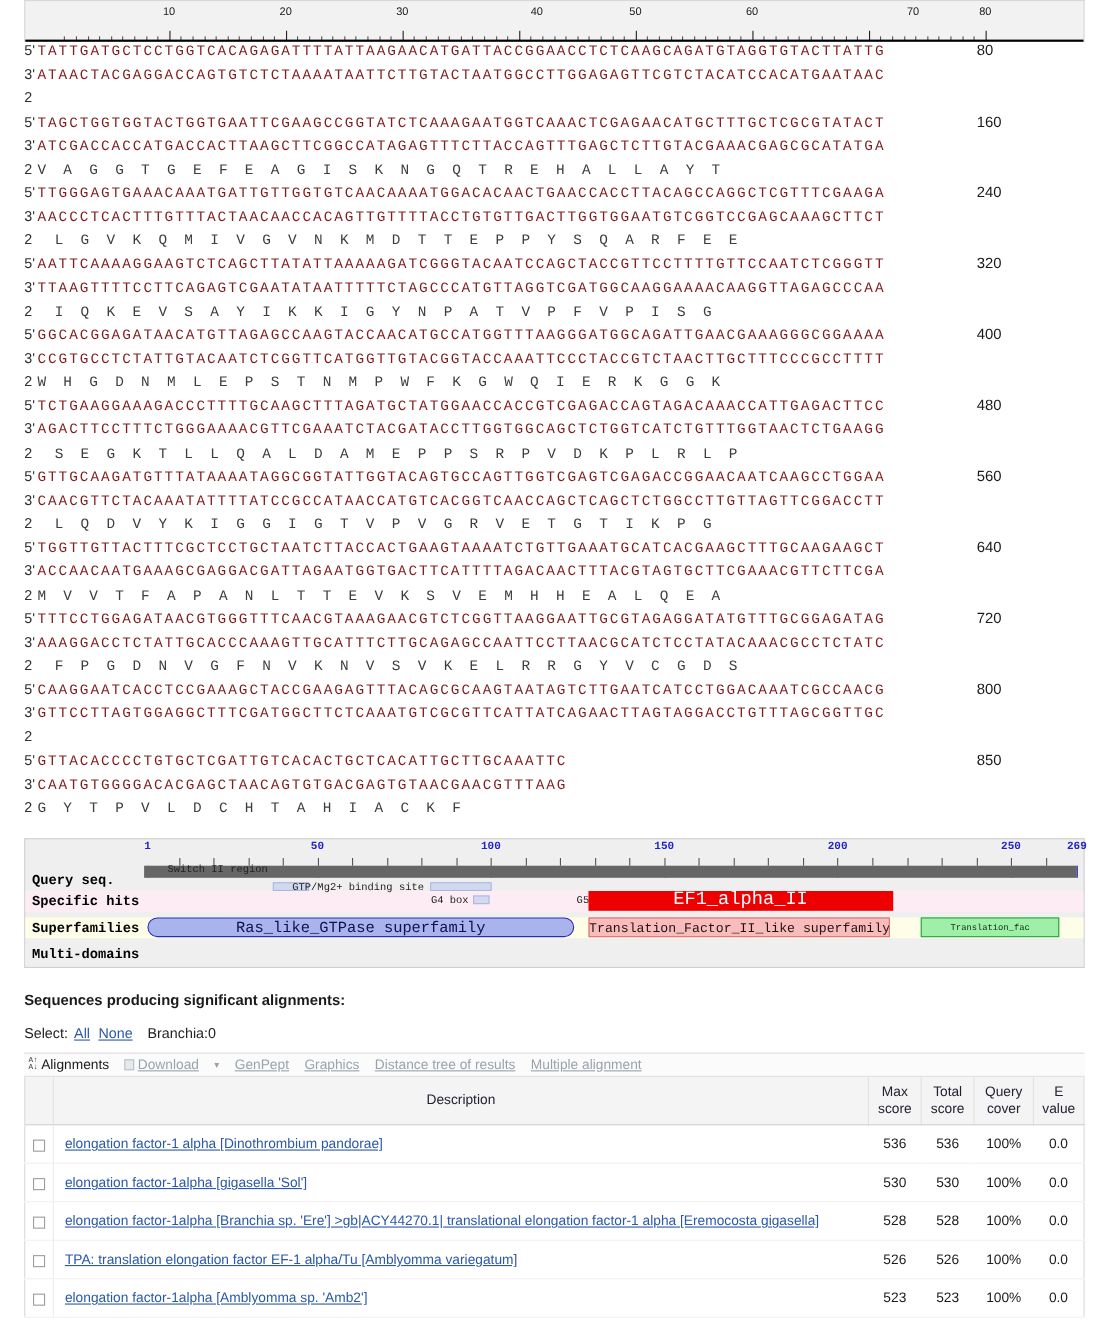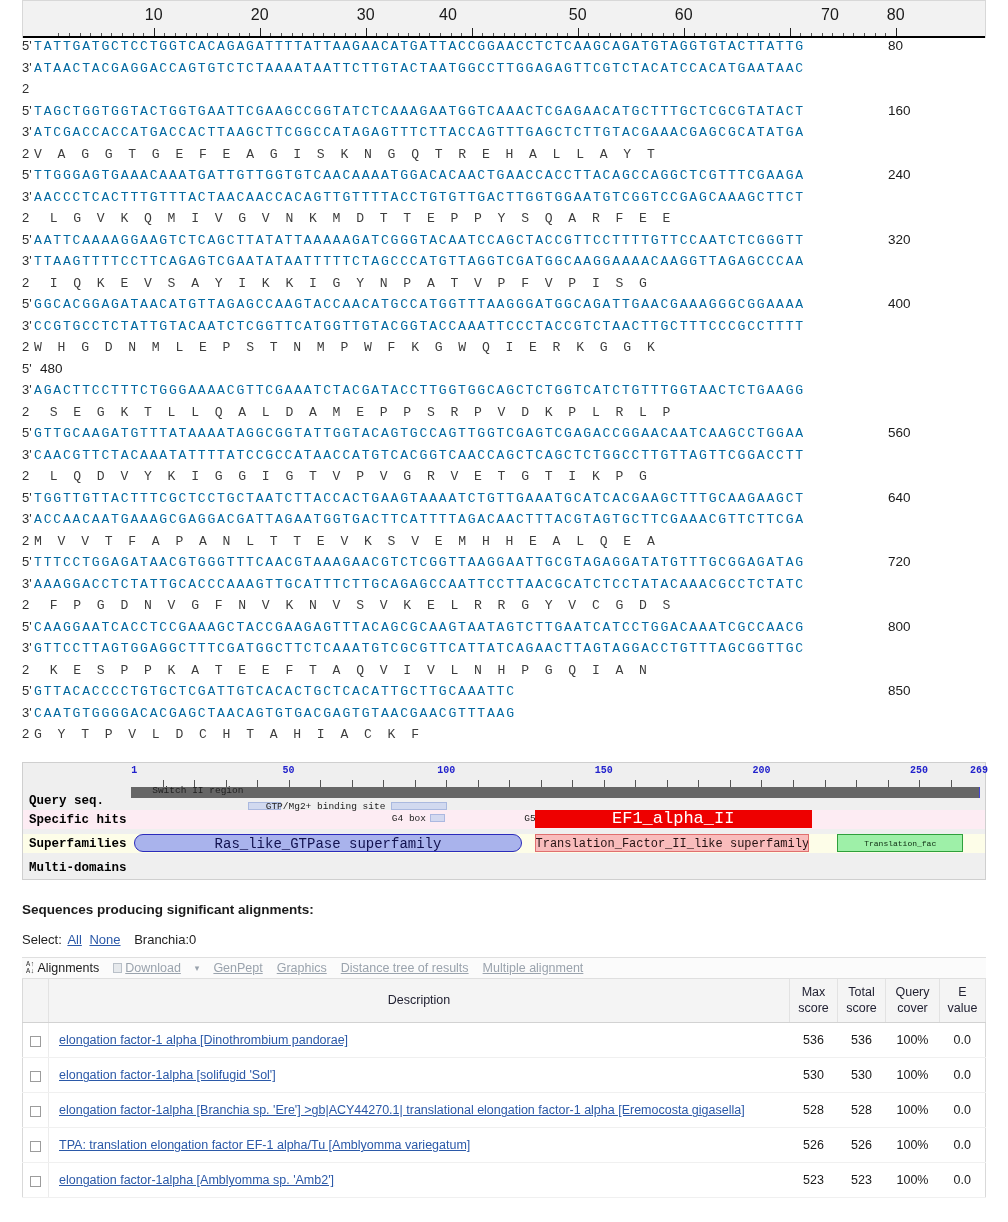--- a/index.html
+++ b/index.html
@@ -25,21 +25,21 @@
     margin-right: 22px;
     background: #f2f2f2;
     border-top: 1px solid #d8d8d8;
     border-left: 1px solid #d8d8d8;
     border-right: 1px solid #d8d8d8;
   }
   .ruler-numbers {
     position: relative;
     height: 24px;
     font-family: "Liberation Sans", sans-serif;
-    font-size: 16px;
+    font-size: 10px;
     color: #1a1a1a;
   }
   .ruler-numbers span {
     position: absolute;
     top: 5px;
     transform: translateX(-50%);
     white-space: nowrap;
   }
   .ruler-ticks {
     position: absolute;
@@ -75,21 +75,21 @@
     text-align: left;
     padding-left: 22px;
     font-family: "Liberation Sans", sans-serif;
     font-size: 13px;
     color: #303030;
   }
   .seq-chars {
     font-family: "Liberation Mono", monospace;
     font-size: 13.1px;
     letter-spacing: 1.78px;
-    color: #0369a1;
+    color: #7f1d1d;
     white-space: pre;
     width: 848px;
   }
   .seq-chars.prot {
     letter-spacing: 0px;
     color: #3d3d3d;
   }
   .seq-pos {
     font-family: "Liberation Sans", sans-serif;
     font-size: 13.5px;
@@ -280,21 +280,21 @@
 </style>
 </head>
 <body>
 
 <div id="seq-viewer">
   <div class="ruler-wrap">
     <div class="ruler-numbers">
         <span style="left: 130.7px;">10</span>
         <span style="left: 236.7px;">20</span>
         <span style="left: 342.7px;">30</span>
-        <span style="left: 425px;">40</span>
+        <span style="left: 465px;">40</span>
         <span style="left: 554.7px;">50</span>
         <span style="left: 660.7px;">60</span>
         <span style="left: 807px;">70</span>
         <span style="left: 872.7px;">80</span>
       </div>
     <div class="ruler-ticks">
         <i class="minor" style="left: 35.3px;"></i>
         <i class="minor" style="left: 45.9px;"></i>
         <i class="minor" style="left: 56.5px;"></i>
         <i class="minor" style="left: 67.1px;"></i>
@@ -397,21 +397,21 @@
         <div class="seq-line"><div class="seq-label">5'</div><div class="seq-chars">AATTCAAAAGGAAGTCTCAGCTTATATTAAAAAGATCGGGTACAATCCAGCTACCGTTCCTTTTGTTCCAATCTCGGGTT</div><div class="seq-pos">320</div></div>
         <div class="seq-line"><div class="seq-label">3'</div><div class="seq-chars">TTAAGTTTTCCTTCAGAGTCGAATATAATTTTTCTAGCCCATGTTAGGTCGATGGCAAGGAAAACAAGGTTAGAGCCCAA</div><div class="seq-pos"></div></div>
         <div class="seq-line"><div class="seq-label">2</div><div class="seq-chars prot">  I  Q  K  E  V  S  A  Y  I  K  K  I  G  Y  N  P  A  T  V  P  F  V  P  I  S  G </div><div class="seq-pos"></div></div>
       </div>
       <div class="seq-block">
         <div class="seq-line"><div class="seq-label">5'</div><div class="seq-chars">GGCACGGAGATAACATGTTAGAGCCAAGTACCAACATGCCATGGTTTAAGGGATGGCAGATTGAACGAAAGGGCGGAAAA</div><div class="seq-pos">400</div></div>
         <div class="seq-line"><div class="seq-label">3'</div><div class="seq-chars">CCGTGCCTCTATTGTACAATCTCGGTTCATGGTTGTACGGTACCAAATTCCCTACCGTCTAACTTGCTTTCCCGCCTTTT</div><div class="seq-pos"></div></div>
         <div class="seq-line"><div class="seq-label">2</div><div class="seq-chars prot">W  H  G  D  N  M  L  E  P  S  T  N  M  P  W  F  K  G  W  Q  I  E  R  K  G  G  K</div><div class="seq-pos"></div></div>
       </div>
       <div class="seq-block">
-        <div class="seq-line"><div class="seq-label">5'</div><div class="seq-pos">480</div></div>
+        <div class="seq-line"><div class="seq-label">5'</div><div class="seq-chars">TCTGAAGGAAAGACCCTTTTGCAAGCTTTAGATGCTATGGAACCACCGTCGAGACCAGTAGACAAACCATTGAGACTTCC</div><div class="seq-pos">480</div></div>
         <div class="seq-line"><div class="seq-label">3'</div><div class="seq-chars">AGACTTCCTTTCTGGGAAAACGTTCGAAATCTACGATACCTTGGTGGCAGCTCTGGTCATCTGTTTGGTAACTCTGAAGG</div><div class="seq-pos"></div></div>
         <div class="seq-line"><div class="seq-label">2</div><div class="seq-chars prot">  S  E  G  K  T  L  L  Q  A  L  D  A  M  E  P  P  S  R  P  V  D  K  P  L  R  L  P</div><div class="seq-pos"></div></div>
       </div>
       <div class="seq-block">
         <div class="seq-line"><div class="seq-label">5'</div><div class="seq-chars">GTTGCAAGATGTTTATAAAATAGGCGGTATTGGTACAGTGCCAGTTGGTCGAGTCGAGACCGGAACAATCAAGCCTGGAA</div><div class="seq-pos">560</div></div>
         <div class="seq-line"><div class="seq-label">3'</div><div class="seq-chars">CAACGTTCTACAAATATTTTATCCGCCATAACCATGTCACGGTCAACCAGCTCAGCTCTGGCCTTGTTAGTTCGGACCTT</div><div class="seq-pos"></div></div>
         <div class="seq-line"><div class="seq-label">2</div><div class="seq-chars prot">  L  Q  D  V  Y  K  I  G  G  I  G  T  V  P  V  G  R  V  E  T  G  T  I  K  P  G </div><div class="seq-pos"></div></div>
       </div>
       <div class="seq-block">
         <div class="seq-line"><div class="seq-label">5'</div><div class="seq-chars">TGGTTGTTACTTTCGCTCCTGCTAATCTTACCACTGAAGTAAAATCTGTTGAAATGCATCACGAAGCTTTGCAAGAAGCT</div><div class="seq-pos">640</div></div>
@@ -419,21 +419,21 @@
         <div class="seq-line"><div class="seq-label">2</div><div class="seq-chars prot">M  V  V  T  F  A  P  A  N  L  T  T  E  V  K  S  V  E  M  H  H  E  A  L  Q  E  A</div><div class="seq-pos"></div></div>
       </div>
       <div class="seq-block">
         <div class="seq-line"><div class="seq-label">5'</div><div class="seq-chars">TTTCCTGGAGATAACGTGGGTTTCAACGTAAAGAACGTCTCGGTTAAGGAATTGCGTAGAGGATATGTTTGCGGAGATAG</div><div class="seq-pos">720</div></div>
         <div class="seq-line"><div class="seq-label">3'</div><div class="seq-chars">AAAGGACCTCTATTGCACCCAAAGTTGCATTTCTTGCAGAGCCAATTCCTTAACGCATCTCCTATACAAACGCCTCTATC</div><div class="seq-pos"></div></div>
         <div class="seq-line"><div class="seq-label">2</div><div class="seq-chars prot">  F  P  G  D  N  V  G  F  N  V  K  N  V  S  V  K  E  L  R  R  G  Y  V  C  G  D  S</div><div class="seq-pos"></div></div>
       </div>
       <div class="seq-block">
         <div class="seq-line"><div class="seq-label">5'</div><div class="seq-chars">CAAGGAATCACCTCCGAAAGCTACCGAAGAGTTTACAGCGCAAGTAATAGTCTTGAATCATCCTGGACAAATCGCCAACG</div><div class="seq-pos">800</div></div>
         <div class="seq-line"><div class="seq-label">3'</div><div class="seq-chars">GTTCCTTAGTGGAGGCTTTCGATGGCTTCTCAAATGTCGCGTTCATTATCAGAACTTAGTAGGACCTGTTTAGCGGTTGC</div><div class="seq-pos"></div></div>
-        <div class="seq-line"><div class="seq-label">2</div><div class="seq-chars prot">  K  E  S  P  P  K  A  T  E  E  F  T  A  Q  V  I  V  L  N  H  P  G  Q  I  A  N </div><div class="seq-pos"></div></div>
+        <div class="seq-line"><div class="seq-label">2</div><div class="seq-pos"></div></div>
       </div>
       <div class="seq-block">
         <div class="seq-line"><div class="seq-label">5'</div><div class="seq-chars">GTTACACCCCTGTGCTCGATTGTCACACTGCTCACATTGCTTGCAAATTC</div><div class="seq-pos">850</div></div>
         <div class="seq-line"><div class="seq-label">3'</div><div class="seq-chars">CAATGTGGGGACACGAGCTAACAGTGTGACGAGTGTAACGAACGTTTAAG</div><div class="seq-pos"></div></div>
         <div class="seq-line"><div class="seq-label">2</div><div class="seq-chars prot">G  Y  T  P  V  L  D  C  H  T  A  H  I  A  C  K  F</div><div class="seq-pos"></div></div>
       </div>
     </div>
 </div>
 
 <div id="cdd-graphic">
@@ -558,21 +558,21 @@
         <tr>
           <td class="col-check"><span class="cbox"></span></td>
           <td class="desc"><a href="#">elongation factor-1 alpha [Dinothrombium pandorae]</a></td>
           <td>536</td>
           <td>536</td>
           <td>100%</td>
           <td>0.0</td>
         </tr>
         <tr>
           <td class="col-check"><span class="cbox"></span></td>
-          <td class="desc"><a href="#">elongation factor-1alpha [solifugid 'Sol']</a></td>
+          <td class="desc"><a href="#">elongation factor-1alpha [gigasella 'Sol']</a></td>
           <td>530</td>
           <td>530</td>
           <td>100%</td>
           <td>0.0</td>
         </tr>
         <tr>
           <td class="col-check"><span class="cbox"></span></td>
           <td class="desc"><a href="#">elongation factor-1alpha [Branchia sp. 'Ere'] &gt;gb|ACY44270.1| translational elongation factor-1 alpha [Eremocosta gigasella]</a></td>
           <td>528</td>
           <td>528</td>

